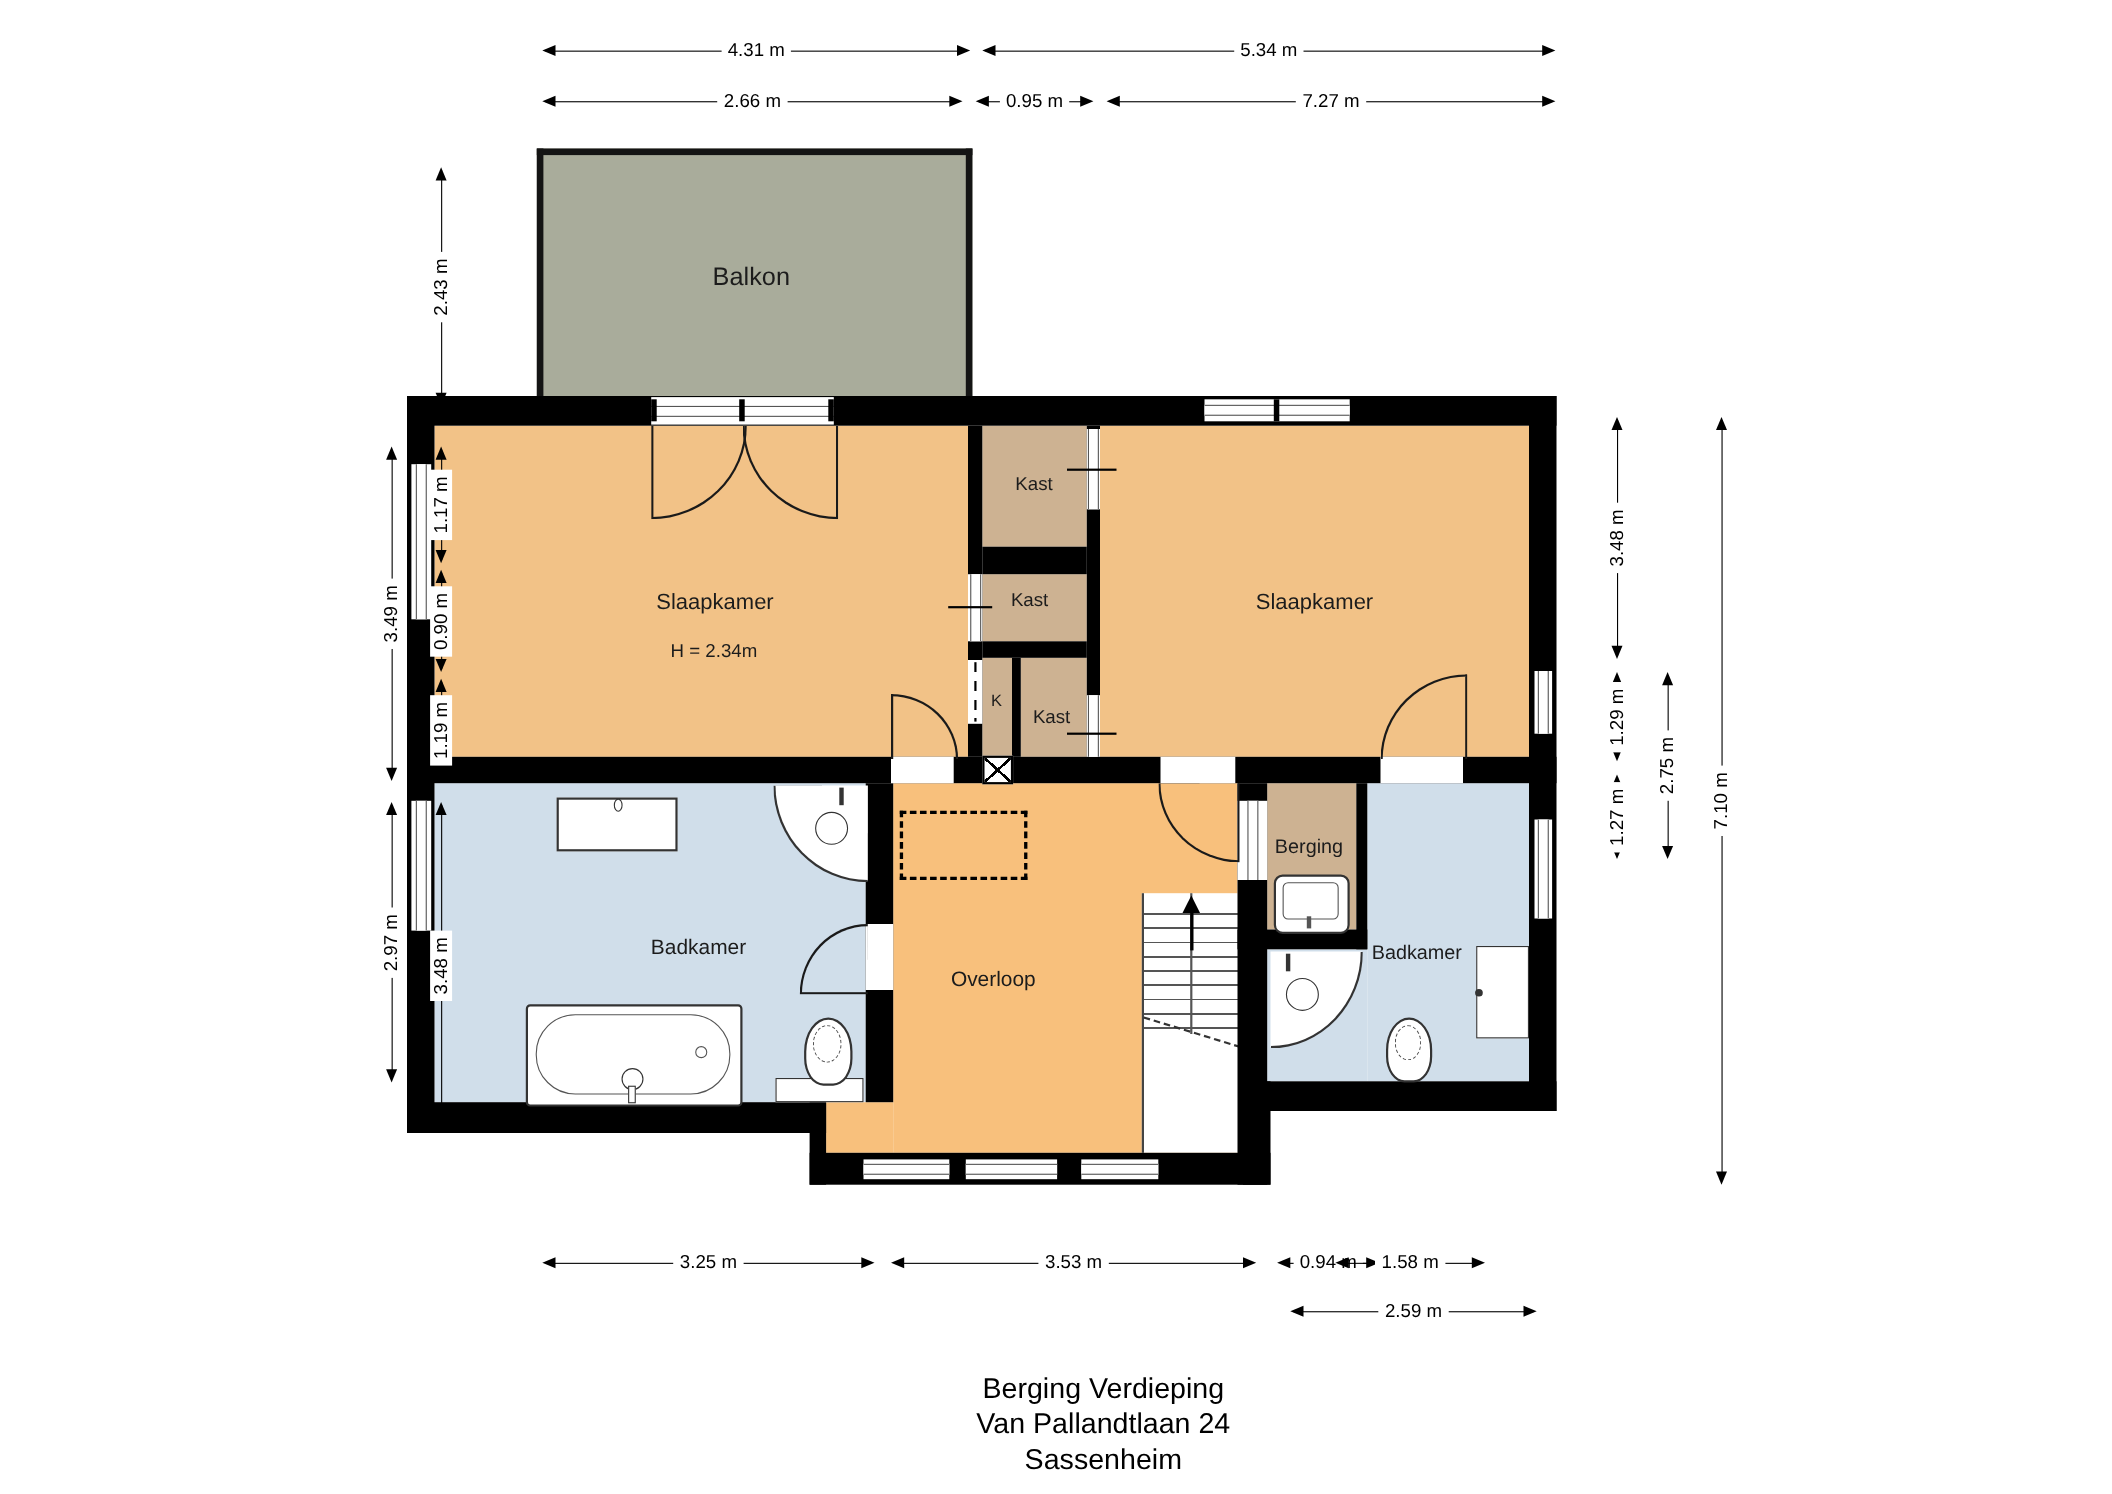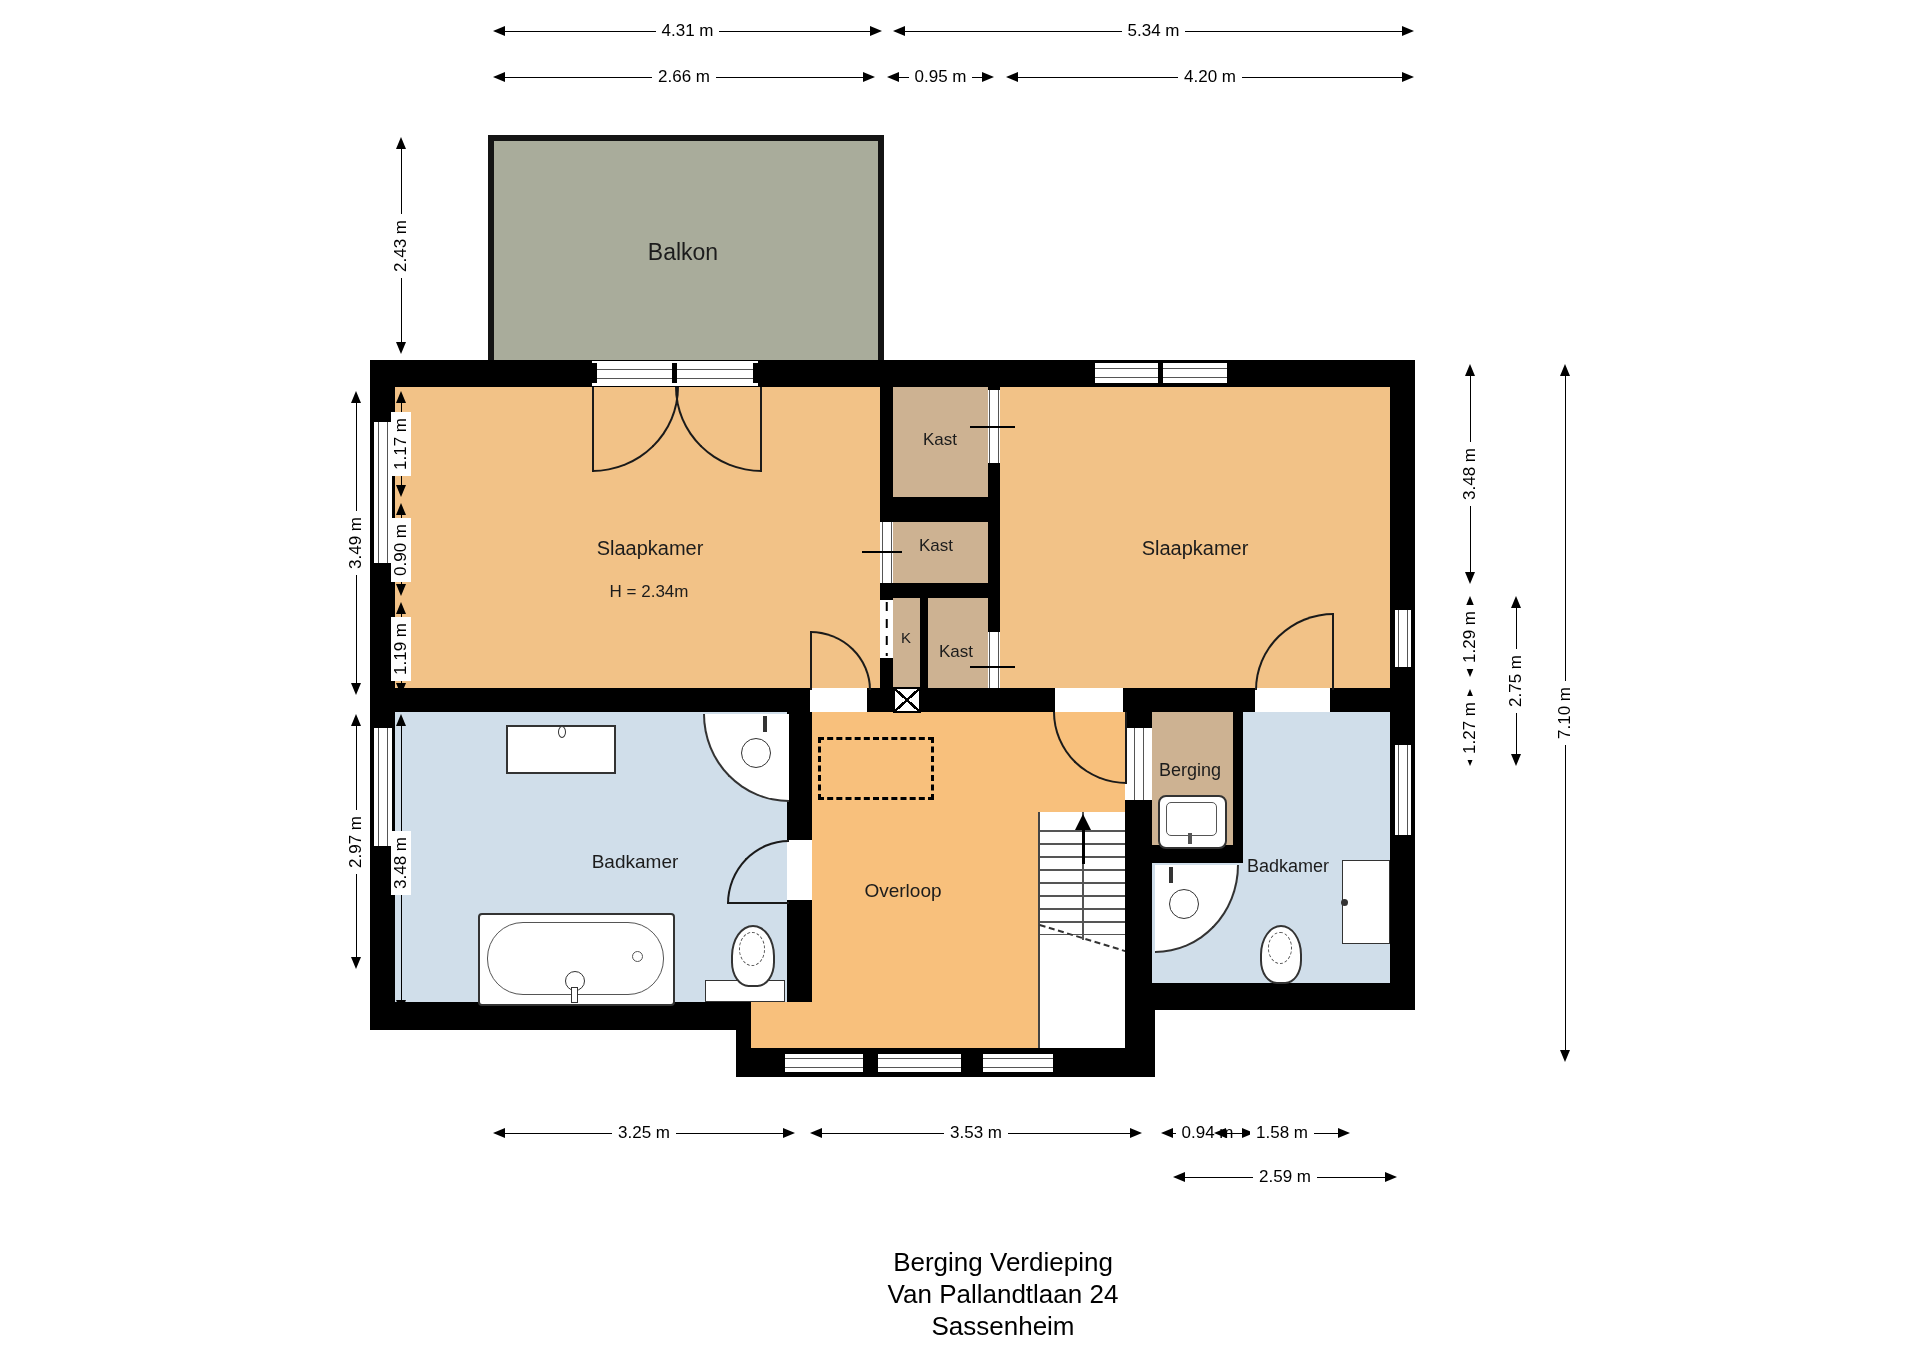--- a/index.html
+++ b/index.html
@@ -17,21 +17,21 @@
   .gap{position:absolute;background:#fff;}
   .dash-v{position:absolute;background:#fff;}
   .dash-v i{position:absolute;left:50%;transform:translateX(-50%);top:2px;bottom:2px;width:2.5px;background:repeating-linear-gradient(to bottom,#000 0 9px,transparent 9px 17px);}
   
   .arc{position:absolute;border:0 solid #1a1a1a;background:transparent;}
   .tick{position:absolute;background:#000;}
   
   .fx{position:absolute;background:#fff;border:2px solid #333;}
   .round{border-radius:8px;}
   
-  .dim{position:absolute;}
+  .dim{position:absolute;margin-top:15px;}
   .dim::before{content:'';position:absolute;background:#000;}
   .dim-h{height:14px;}
   .dim-h::before{left:3px;right:3px;top:6.5px;height:1.2px;}
   .dim-v{width:14px;}
   .dim-v::before{top:3px;bottom:3px;left:6.5px;width:1.2px;}
   .ah{position:absolute;width:0;height:0;}
   .dim-h .ah-a{left:0;top:2px;border-top:5px solid transparent;border-bottom:5px solid transparent;border-right:12px solid #000;}
   .dim-h .ah-b{right:0;top:2px;border-top:5px solid transparent;border-bottom:5px solid transparent;border-left:12px solid #000;}
   .dim-v .ah-a{top:0;left:2px;border-left:5px solid transparent;border-right:5px solid transparent;border-bottom:12px solid #000;}
   .dim-v .ah-b{bottom:0;left:2px;border-left:5px solid transparent;border-right:5px solid transparent;border-top:12px solid #000;}
@@ -223,21 +223,21 @@
         <span class="dim-label">2.66 m</span>
       </div>
       <div class="dim dim-h" style="left: 887px; top: 70px; width: 107px;">
         <span class="ah ah-a"></span>
         <span class="ah ah-b"></span>
         <span class="dim-label">0.95 m</span>
       </div>
       <div class="dim dim-h" style="left: 1006px; top: 70px; width: 408px;">
         <span class="ah ah-a"></span>
         <span class="ah ah-b"></span>
-        <span class="dim-label">4.20 m</span>
+        <span class="dim-label">7.27 m</span>
       </div>
       <div class="dim dim-v" style="left: 394px; top: 137px; height: 217px;">
         <span class="ah ah-a"></span>
         <span class="ah ah-b"></span>
         <span class="dim-label">2.43 m</span>
       </div>
       <div class="dim dim-v" style="left: 349px; top: 391px; height: 304px;">
         <span class="ah ah-a"></span>
         <span class="ah ah-b"></span>
         <span class="dim-label">3.49 m</span>

